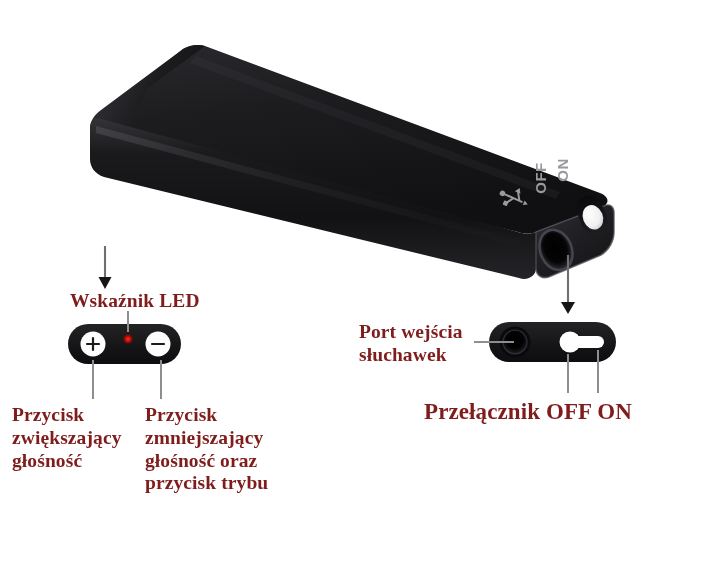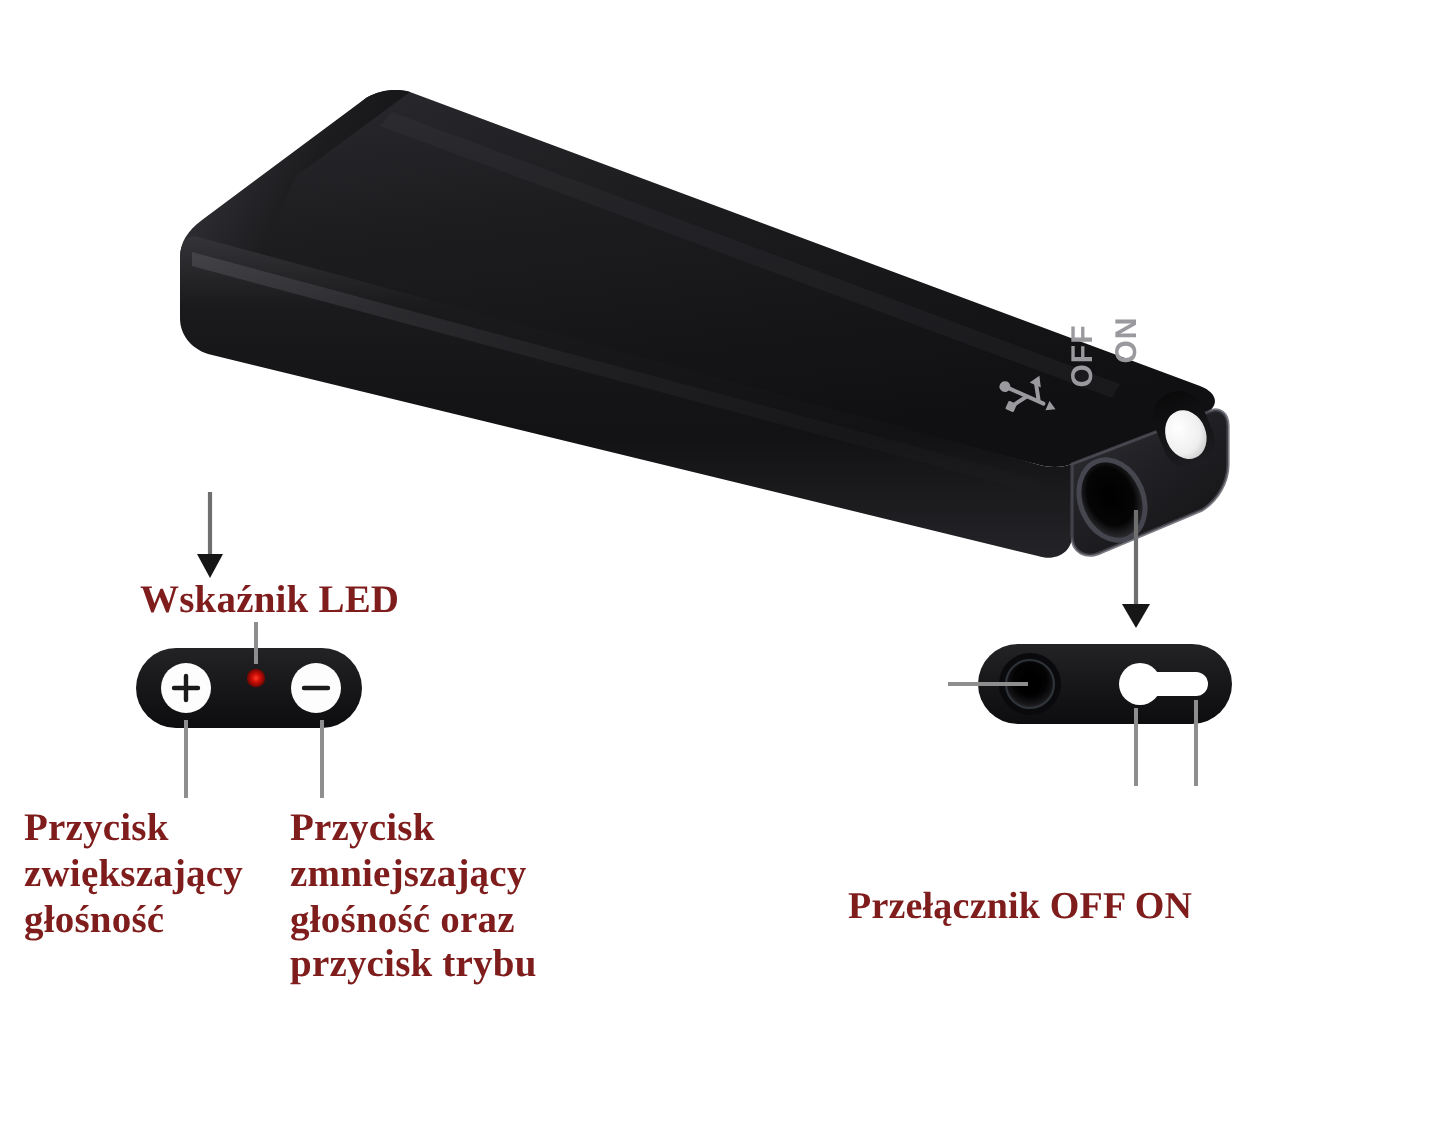--- a/index.html
+++ b/index.html
@@ -32,21 +32,21 @@
     font-weight: bold;
     line-height: 1.17;
     letter-spacing: 0.1px;
     white-space: pre-line;
     color: #7f1d1d;
   }
   .lbl-led        { left: 70px;  top: 290px; font-size: 19.5px; }
   .lbl-plus       { left: 12px;  top: 404px; font-size: 19.5px; }
   .lbl-minus      { left: 145px; top: 404px; font-size: 19.5px; }
   .lbl-port       { left: 359px; top: 321px; font-size: 19.5px; }
-  .lbl-switch     { left: 424px; top: 399px; font-size: 19px; margin-top: 44px; }
+  .lbl-switch     { left: 424px; top: 399px; font-size: 23px; }
 </style>
 </head>
 <body>
 
 <div class="stage">
 
   <svg class="layer" viewBox="0 0 720 570" xmlns="http://www.w3.org/2000/svg">
     <defs>
       <linearGradient id="topFace" x1="0" y1="0" x2="0.35" y2="1">
         <stop offset="0%" stop-color="#2a2a2e"></stop>
@@ -243,16 +243,18 @@
 
   <div class="label lbl-plus">Przycisk
 zwiększający
 głośność</div>
 
   <div class="label lbl-minus">Przycisk
 zmniejszający
 głośność oraz
 przycisk trybu</div>
 
+  <div class="label lbl-port">Port wejścia
+słuchawek</div>
 
   <div class="label lbl-switch">Przełącznik OFF ON</div>
 
 </div>
 
 </body></html>

